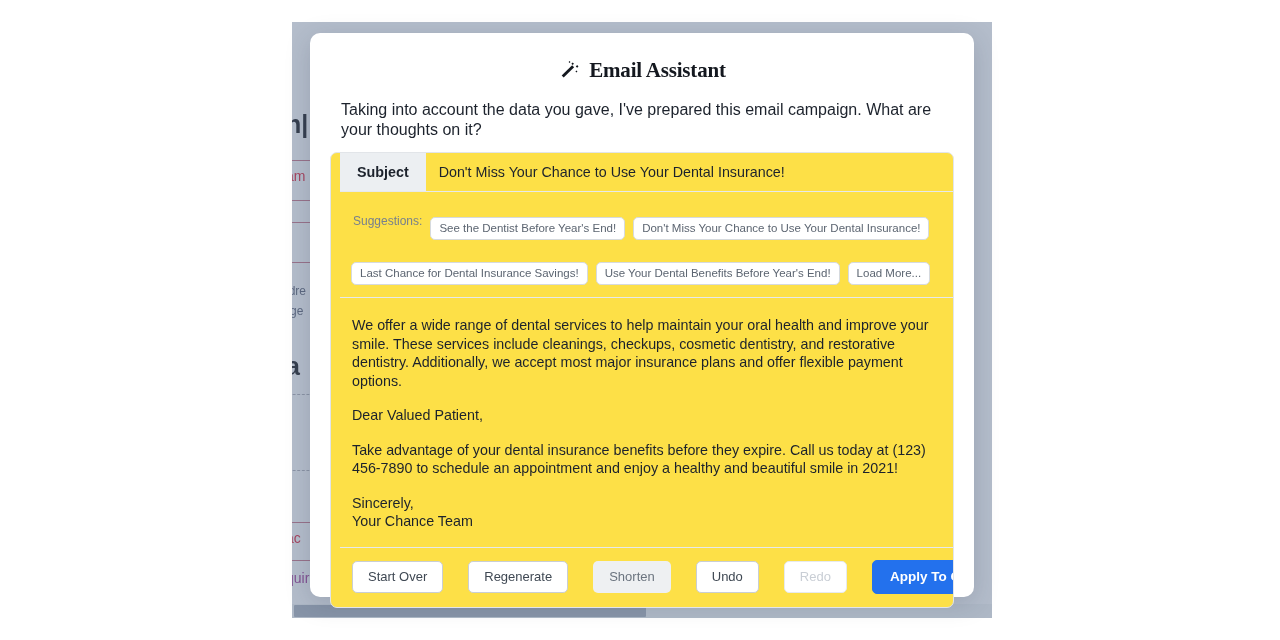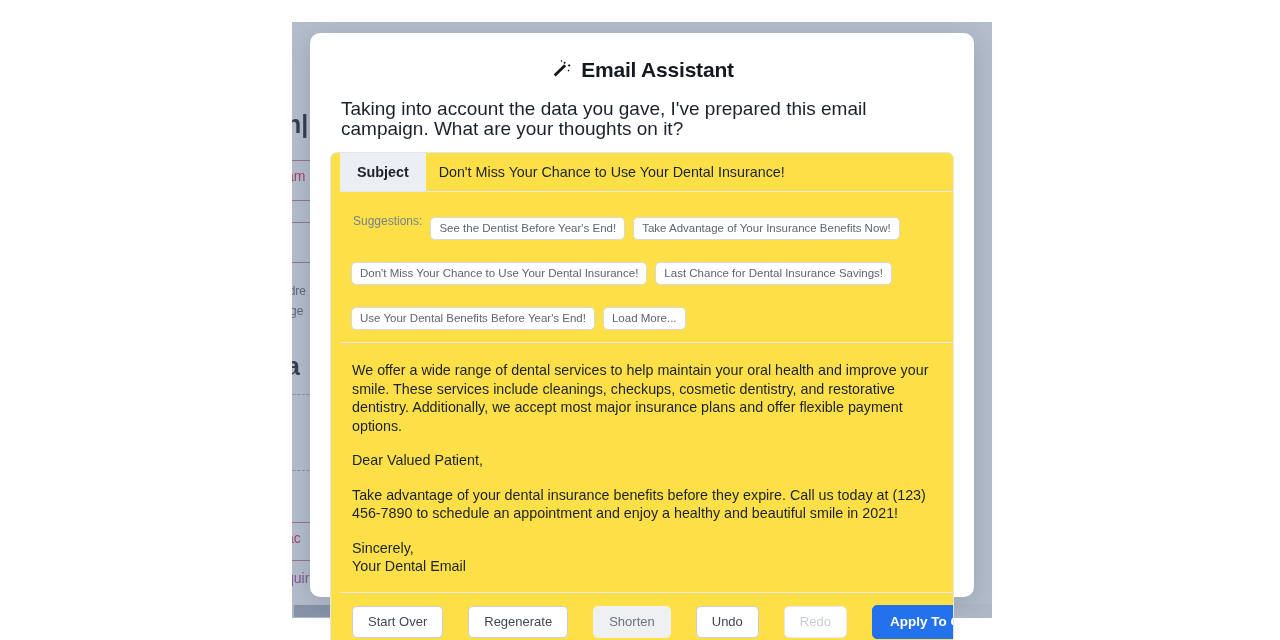--- a/index.html
+++ b/index.html
@@ -110,27 +110,28 @@
   .modal-title {
     display: flex;
     align-items: center;
     justify-content: center;
     gap: 9px;
     margin-top: 25px;
     font-size: 21px;
     font-weight: bold;
     color: #14181f;
     letter-spacing: -0.2px;
+    font-family: Liberation Serif, serif;
   }
 
   .wand-icon { width: 22px; height: 22px; display: block; }
 
   .modal-intro {
     margin: 17px 31px 0 31px;
-    font-size: 19px;
+    font-size: 16px;
     line-height: 20px;
     color: #1c222c;
   }
 
   
   .email-card {
     position: absolute;
     left: 20px;
     top: 119px;
     width: 624px;
@@ -292,33 +293,32 @@
 
       <div class="subject-row">
         <div class="subject-label">Subject</div>
         <div class="subject-value">Don't Miss Your Chance to Use Your Dental Insurance!</div>
       </div>
 
       <div class="suggestions">
         <div class="sugg-rows">
           <span class="sugg-label">Suggestions:</span>
           <button class="chip">See the Dentist Before Year's End!</button>
-          <button class="chip">Take Advantage of Your Insurance Benefits Now!</button>
           <button class="chip">Don't Miss Your Chance to Use Your Dental Insurance!</button>
           <button class="chip">Last Chance for Dental Insurance Savings!</button>
           <button class="chip">Use Your Dental Benefits Before Year's End!</button>
           <button class="chip">Load More...</button>
         </div>
       </div>
 
       <div class="email-body">
         <p>We offer a wide range of dental services to help maintain your oral health and improve your smile. These services include cleanings, checkups, cosmetic dentistry, and restorative dentistry. Additionally, we accept most major insurance plans and offer flexible payment options.</p>
         <p>Dear Valued Patient,</p>
         <p>Take advantage of your dental insurance benefits before they expire. Call us today at (123) 456-7890 to schedule an appointment and enjoy a healthy and beautiful smile in 2021!</p>
-        <p><span>Sincerely,</span><br><span>Your Dental Email</span></p>
+        <p><span>Sincerely,</span><br><span>Your Chance Team</span></p>
       </div>
 
       <div class="actions">
         <button class="btn">Start Over</button>
         <button class="btn">Regenerate</button>
         <button class="btn soft">Shorten</button>
         <button class="btn">Undo</button>
         <button class="btn disabled">Redo</button>
         <button class="btn primary">Apply To Campaign</button>
       </div>

